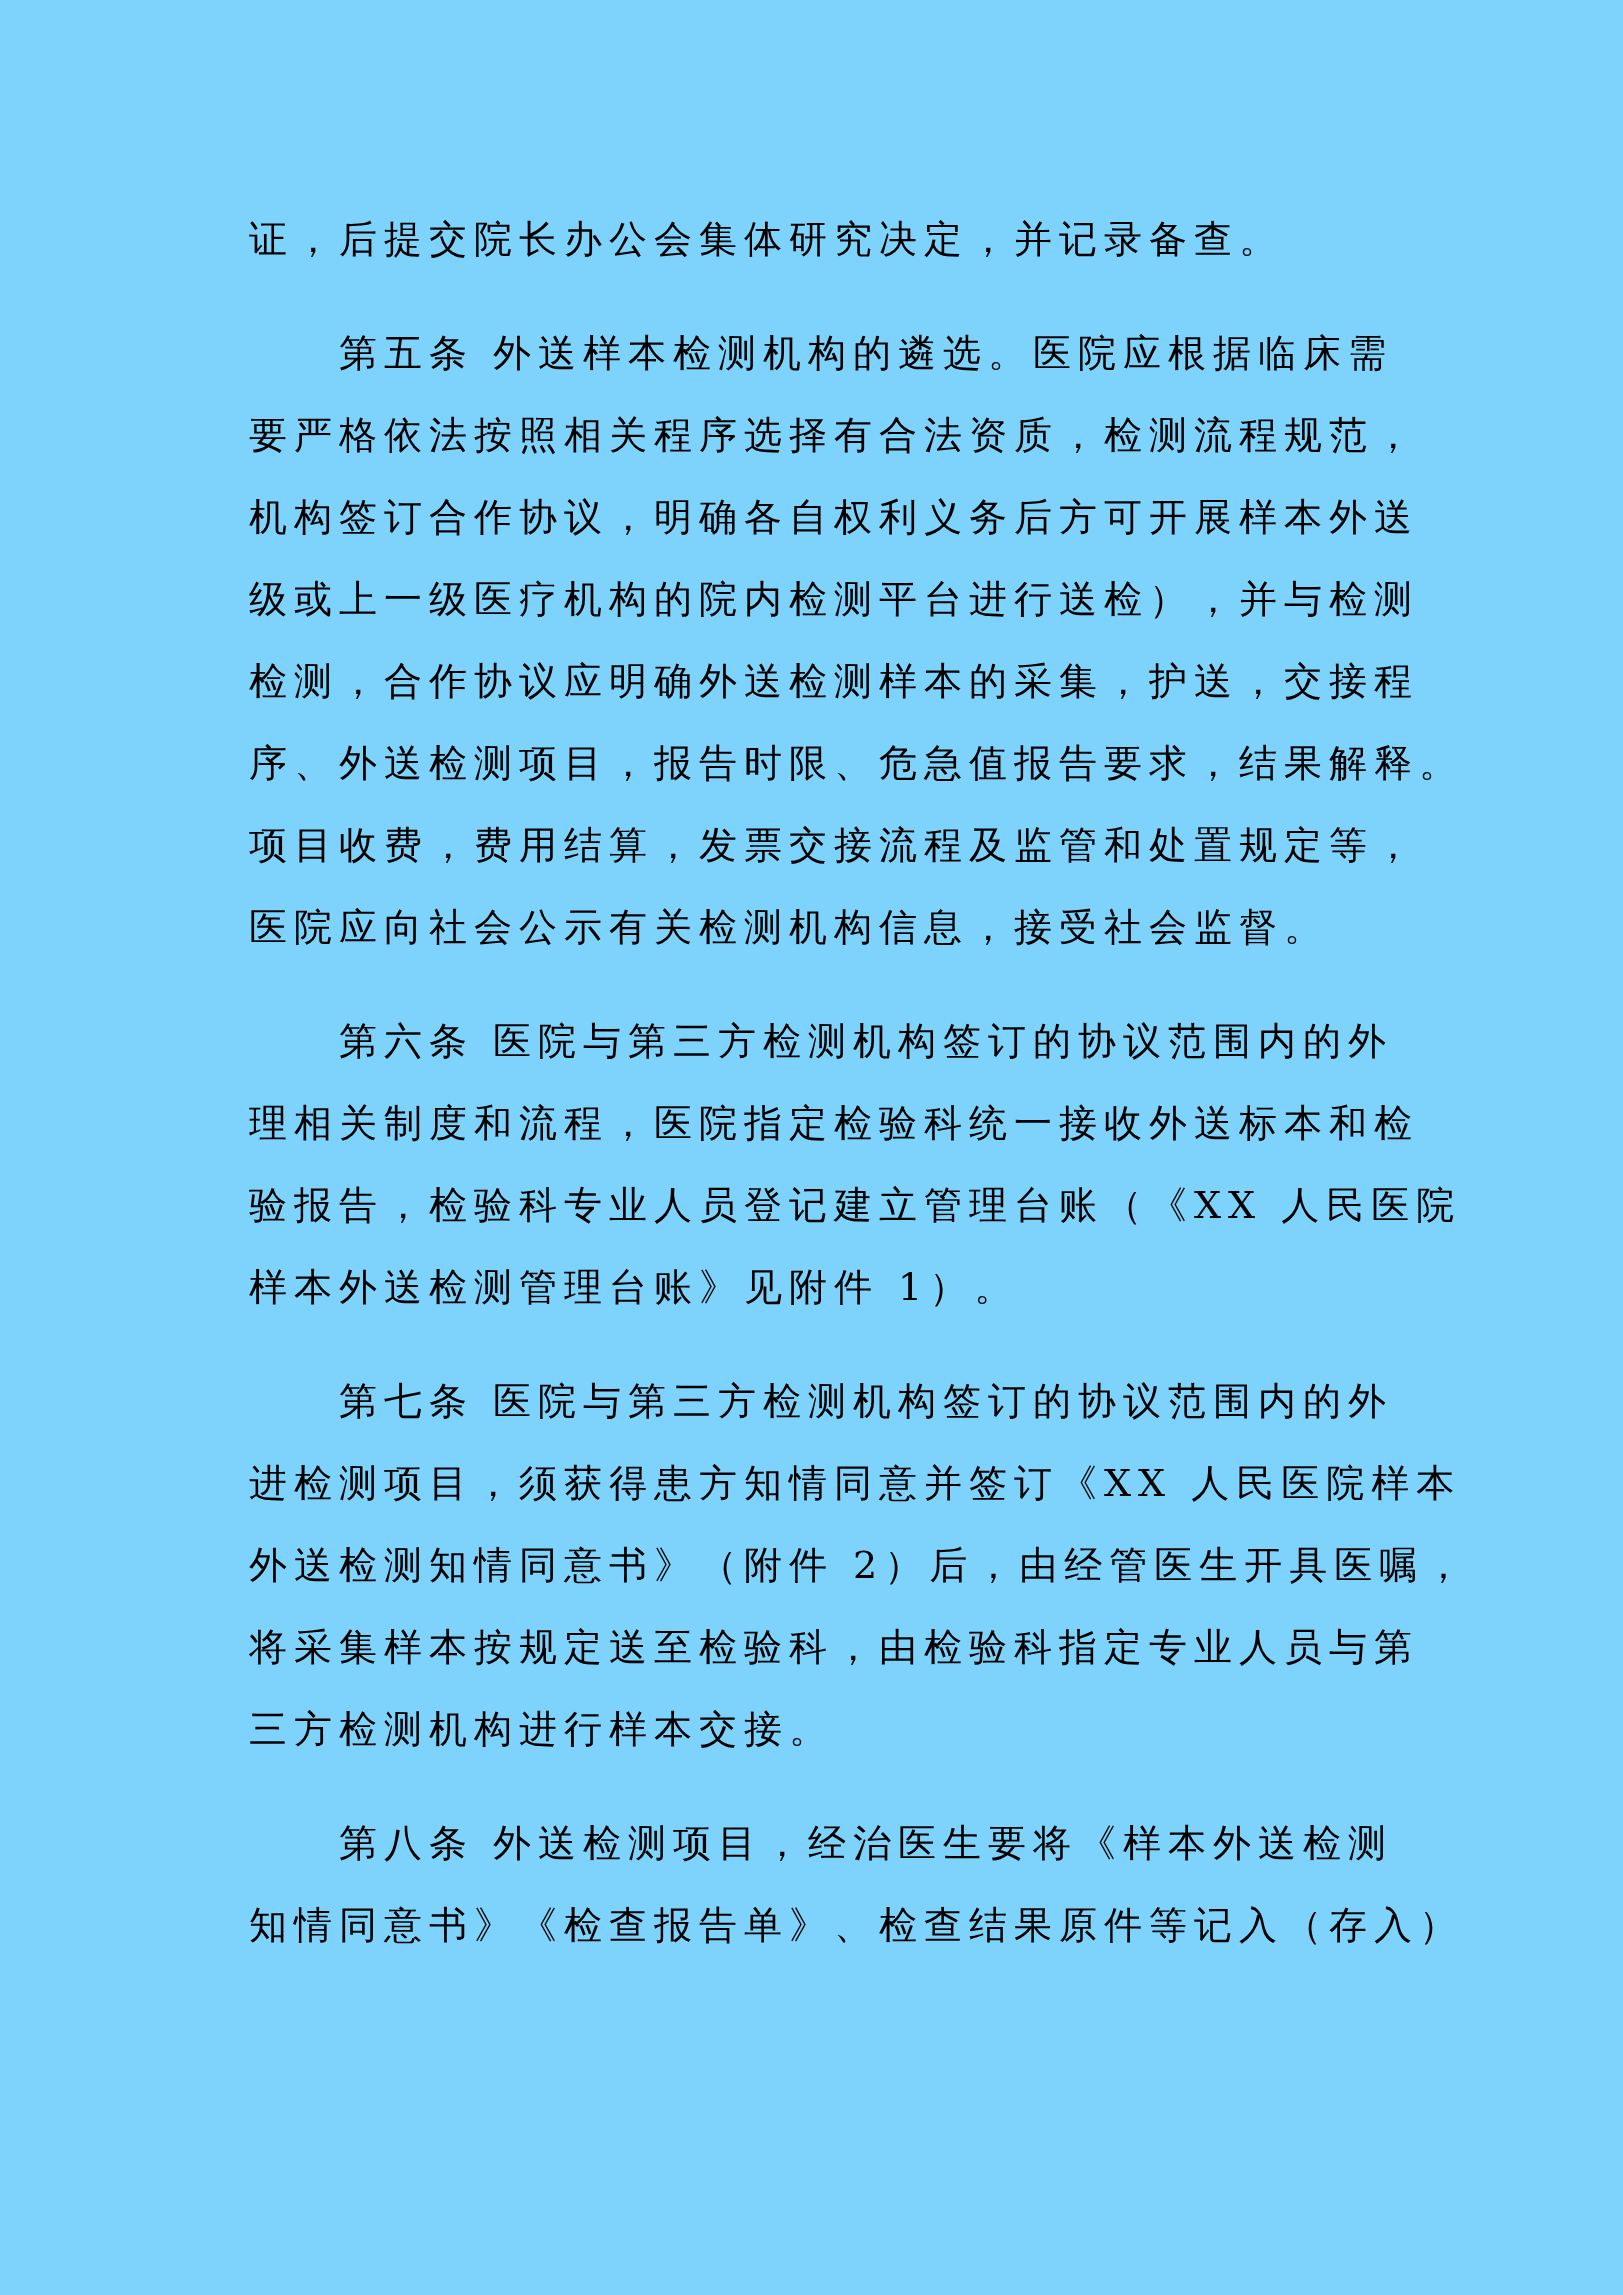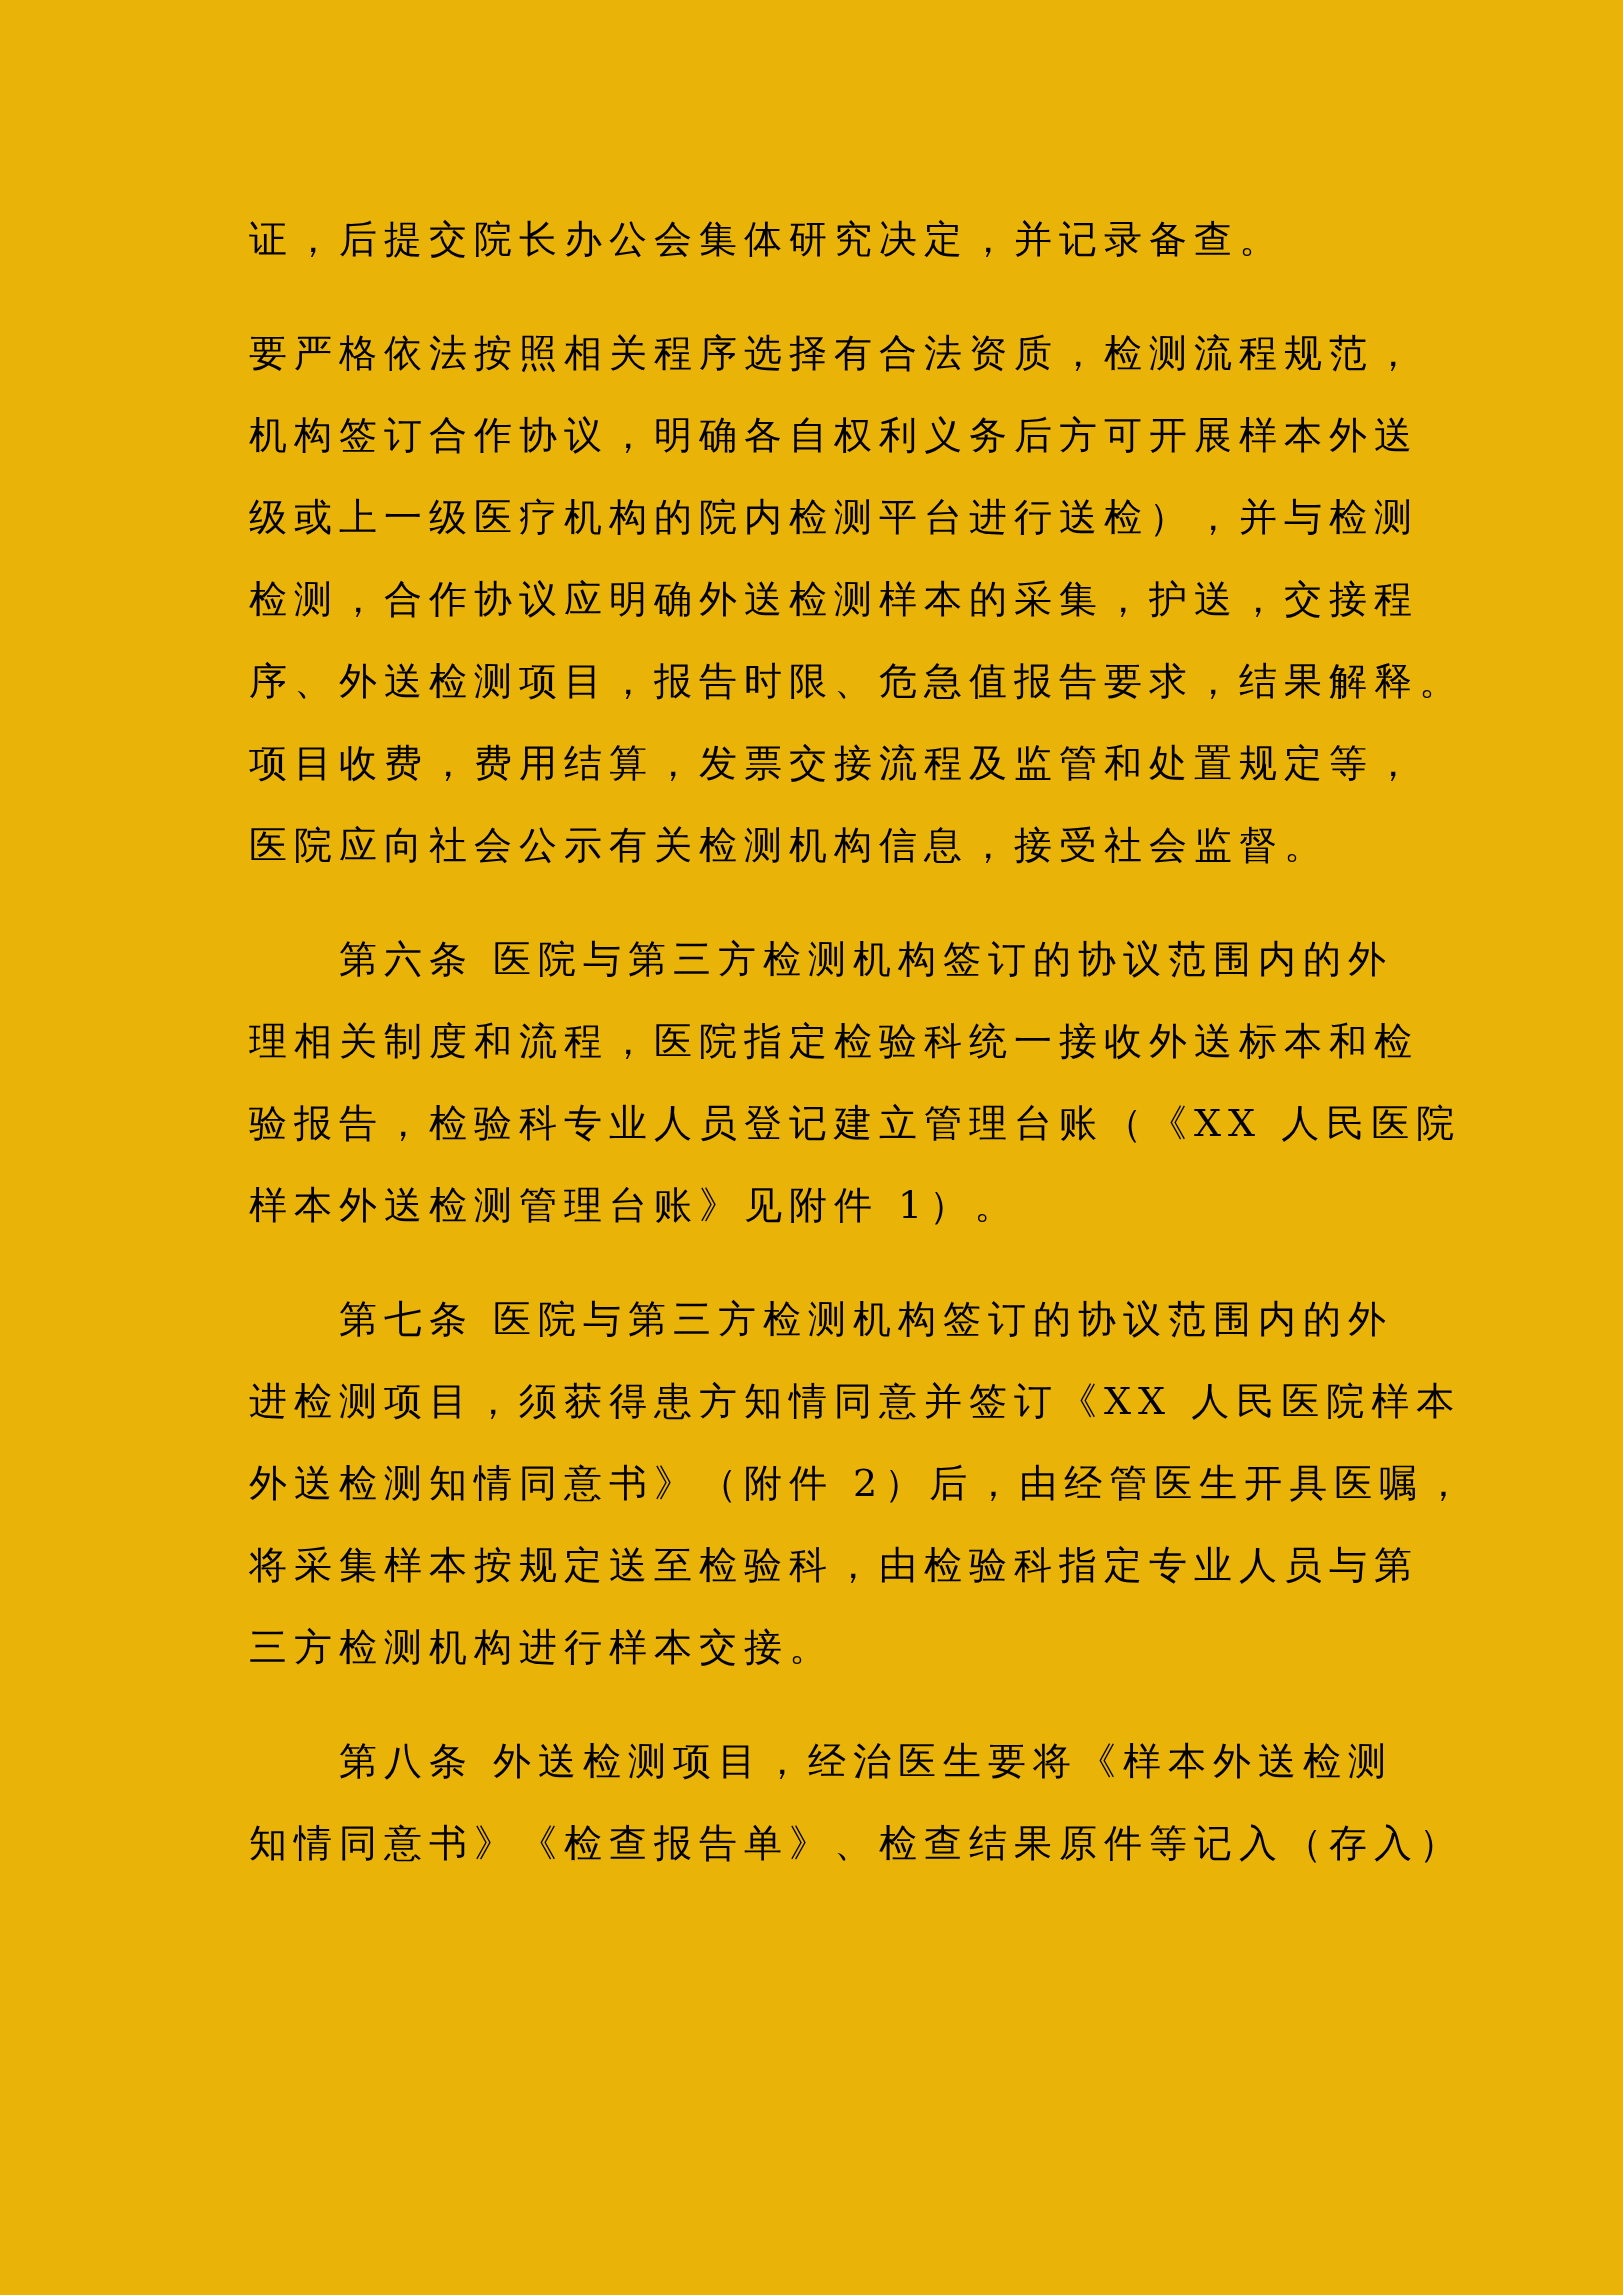--- a/index.html
+++ b/index.html
@@ -14,21 +14,21 @@
       overflow: hidden;
       color: #000000;
       font-family: "DejaVu Serif", "Liberation Serif", serif;
     }
     .page {
       position: absolute;
       left: 0;
       top: 0;
       width: 1623px;
       height: 2295px;
-      background: #eab308;
+      background: #7dd3fc;
     }
     .body-text {
       position: absolute;
       left: 249px;
       top: 198px;
       width: 1132px;
     }
     .para {
       margin: 0 0 32px 0;
       padding: 0;
@@ -49,20 +49,21 @@
 <body>
 
 <div class="page">
   <div class="body-text">
 
     <p class="para">
       <span class="line">证，后提交院长办公会集体研究决定，并记录备查。</span>
     </p>
 
     <p class="para">
+      <span class="line indent">第五条 外送样本检测机构的遴选。医院应根据临床需</span>
       <span class="line">要严格依法按照相关程序选择有合法资质，检测流程规范，</span>
       <span class="line">机构签订合作协议，明确各自权利义务后方可开展样本外送</span>
       <span class="line">级或上一级医疗机构的院内检测平台进行送检），并与检测</span>
       <span class="line">检测，合作协议应明确外送检测样本的采集，护送，交接程</span>
       <span class="line">序、外送检测项目，报告时限、危急值报告要求，结果解释。</span>
       <span class="line">项目收费，费用结算，发票交接流程及监管和处置规定等，</span>
       <span class="line">医院应向社会公示有关检测机构信息，接受社会监督。</span>
     </p>
 
     <p class="para">

